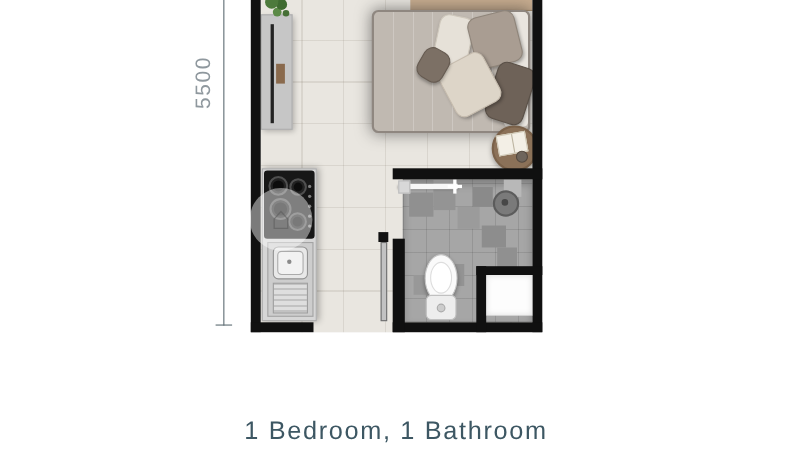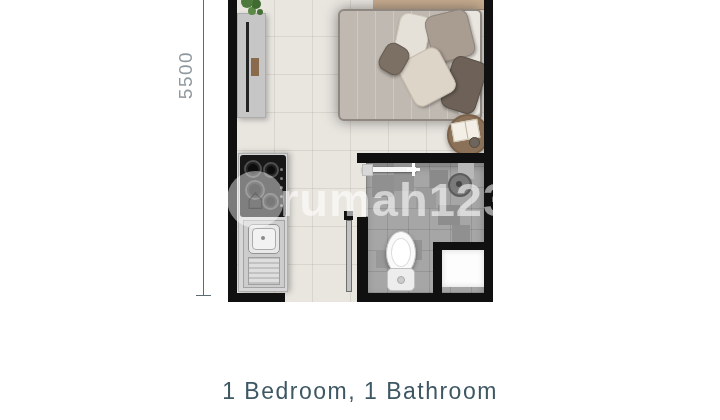--- a/index.html
+++ b/index.html
@@ -152,18 +152,17 @@
   <div class="abs wall" style="left:433px;top:242px;width:9px;height:60px;"></div>
   <div class="abs wall" style="left:433px;top:242px;width:60px;height:8px;"></div>
   <div class="abs niche"></div>
   <div class="abs door-jamb"></div>
   <div class="abs door-leaf"></div>
 
   <div class="abs wm">
     <div class="wm-circle">
       <span class="wm-house">⌂</span>
     </div>
-    <span class="wm-text">rumah123</span>
   </div>
 
   <div class="abs footer-line2">1 Bedroom, 1 Bathroom</div>
 
 </div>
 
 </body></html>

